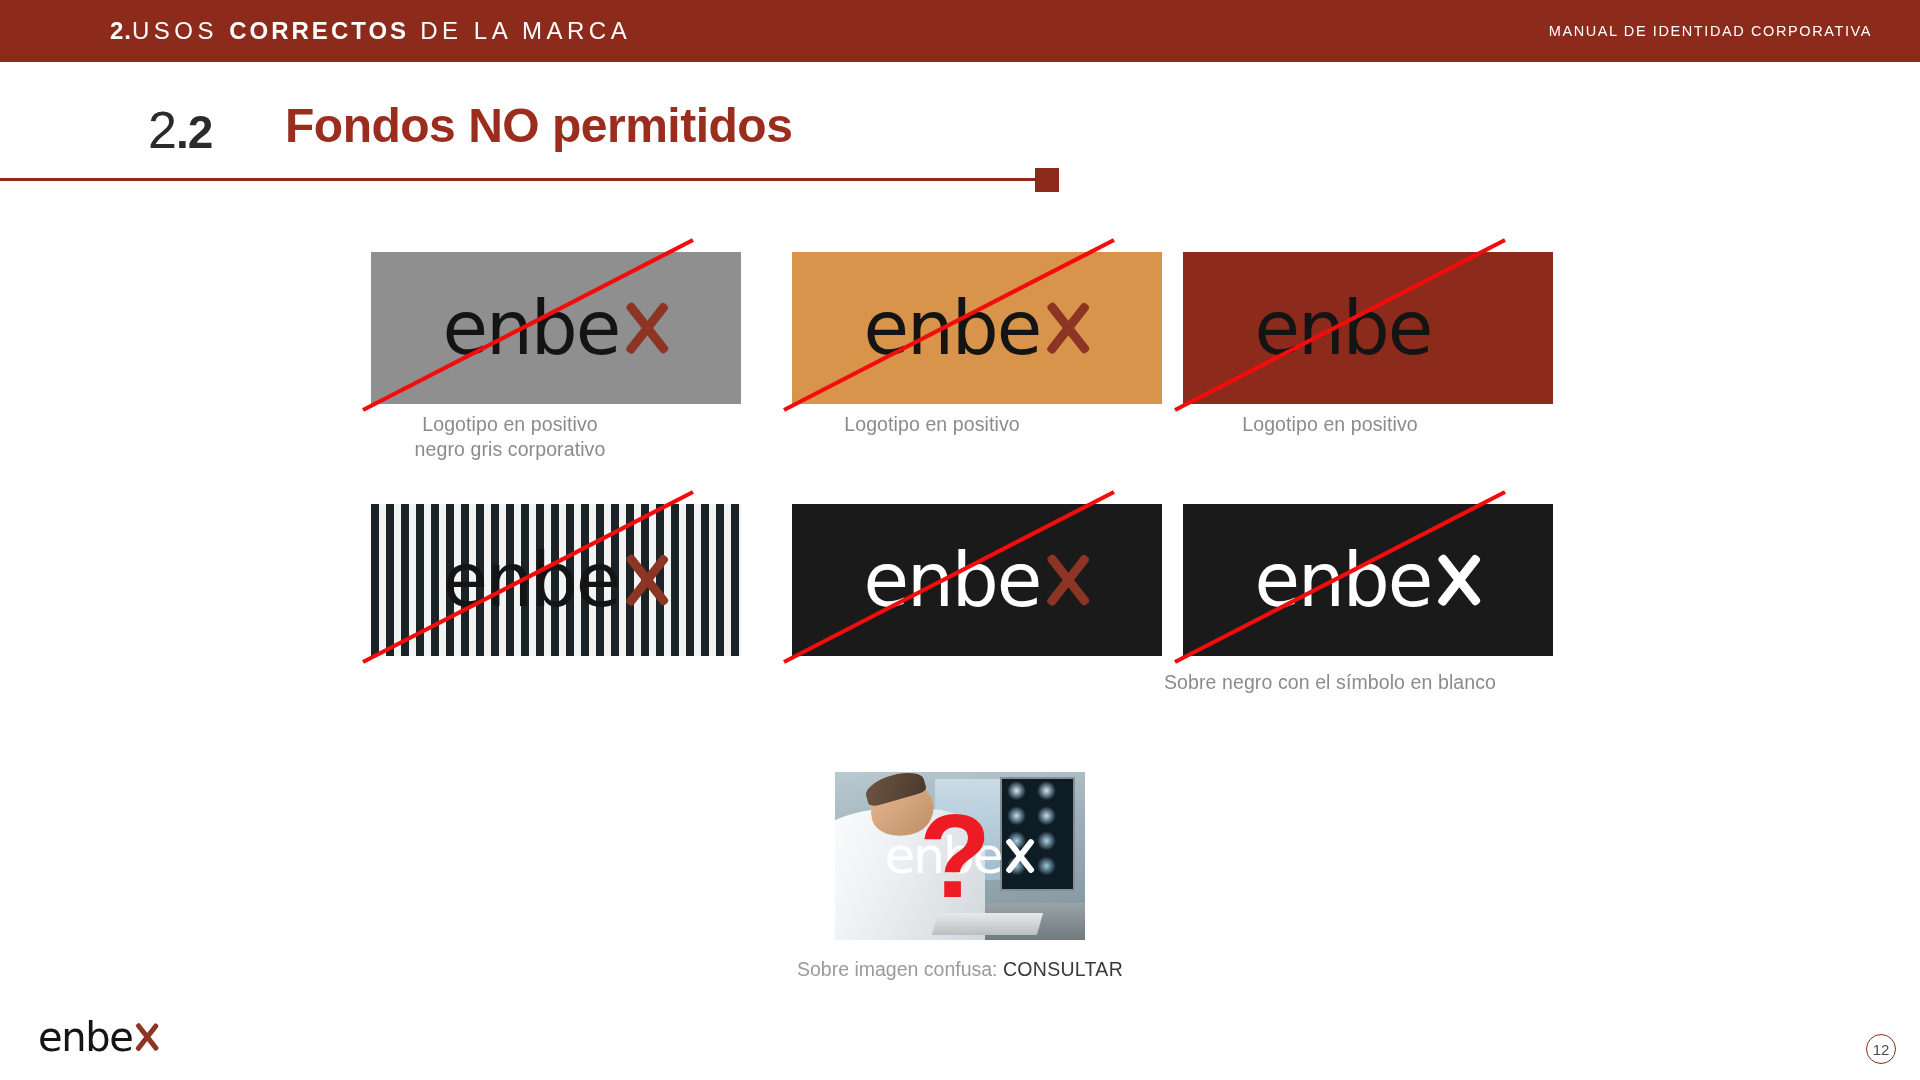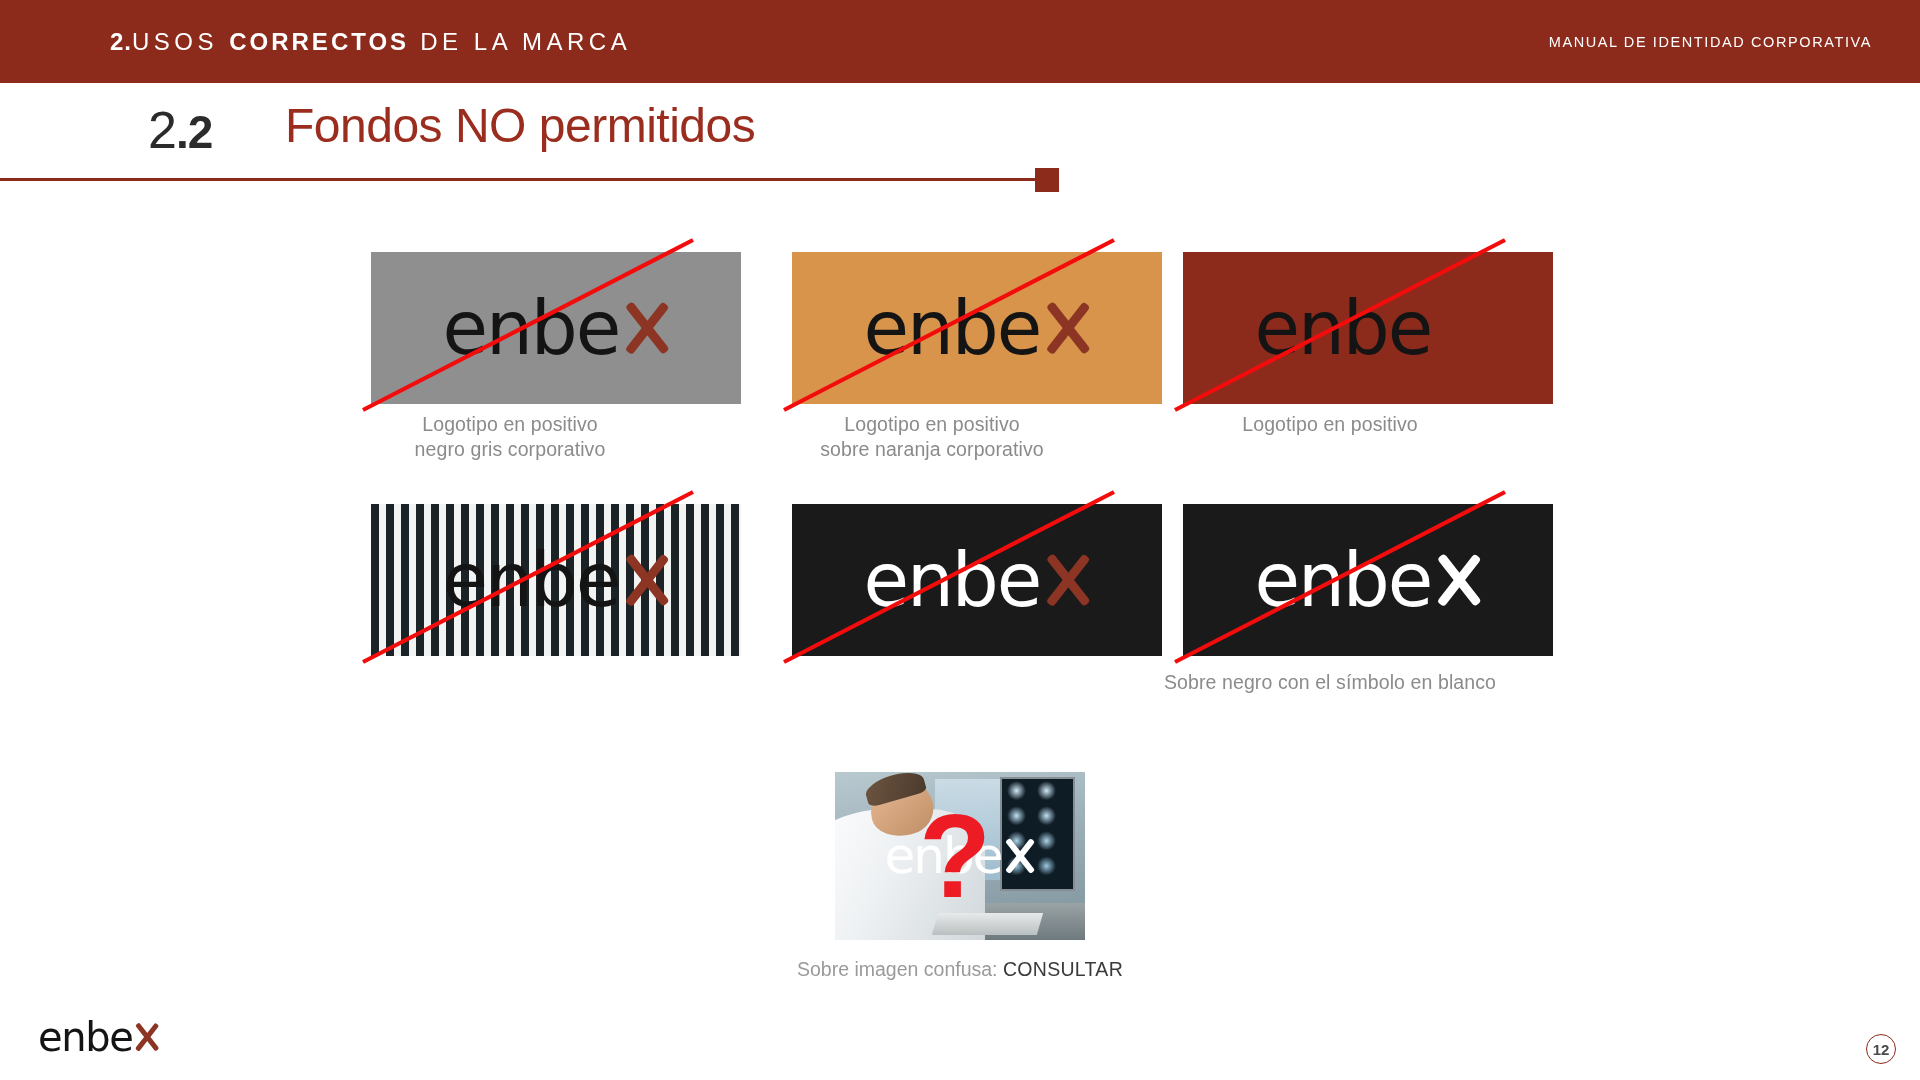--- a/index.html
+++ b/index.html
@@ -6,21 +6,21 @@
   * { margin:0; padding:0; box-sizing:border-box; }
   html,body{ width:1920px; height:1080px; overflow:hidden; }
   body{
     font-family:"Liberation Sans", sans-serif;
     background:#ffffff;
     position:relative;
   }
 
   
   .header{
-    position:absolute; left:0; top:0; width:1920px; height:83px;
+    position:absolute; left:0; top:0; width:1920px; height:62px;
     background:#8C2B1C;
     display:flex; align-items:center;
   }
   .header-title{
     position:absolute; left:110px; top:50%; transform:translateY(-50%);
     color:#ffffff; font-size:24px; letter-spacing:4.5px; white-space:nowrap;
     font-weight:300;
   }
   .header-title .num{ font-weight:700; letter-spacing:1px; }
   .header-title .strong{ font-weight:700; letter-spacing:3px; }
@@ -35,21 +35,21 @@
     position:absolute; left:0; top:96px; width:1920px; height:80px;padding-left:31px;
   }
   .title-number{
     position:absolute; left:148px; top:4px;
     font-size:52px; color:#2b2b2b; font-weight:300; letter-spacing:-1px;
     font-family:"Liberation Sans", sans-serif;
   }
   .title-number .minor{ font-weight:700; font-size:46px; }
   .title-main{
     position:absolute; left:285px; top:2px;
-    font-size:48px; font-weight:400; color:#9B2D1F; letter-spacing:-0.5px;
+    font-size:48px; font-weight:700; color:#9B2D1F; letter-spacing:-0.5px;
     white-space:nowrap;
   }
   .rule{
     position:absolute; left:0; top:178px; width:1035px; height:3px;
     background:#8C2B1C;
   }
   .rule-square{
     position:absolute; left:1035px; top:168px; width:24px; height:24px;
     background:#8C2B1C;
   }
@@ -230,21 +230,21 @@
     position:absolute; left:38px; top:1014px;
     font-family:"DejaVu Sans", sans-serif;
     font-size:40px; letter-spacing:-1.4px;
     display:flex; align-items:center;
   }
   .footer-logo .logo-x{ width:0.60em; height:0.60em; }
   .page-badge{
     position:absolute; right:24px; top:1034px;
     width:30px; height:30px; border:1.6px solid #8C2B1C; border-radius:50%;
     display:flex; align-items:center; justify-content:center;
-    font-size:15px; color:#4a4a4a; font-weight:700;text-align:center;
+    font-size:15px; color:#4a4a4a; font-weight:400;text-align:center;
   }
 </style>
 </head>
 <body>
 
 <div class="header">
   <div class="header-title">
     <span class="num">2.</span><span>USOS </span><span class="strong">CORRECTOS</span><span> DE LA MARCA</span>
   </div>
   <div class="header-right">MANUAL DE IDENTIDAD CORPORATIVA</div>
@@ -290,21 +290,20 @@
             <span class="word logo-k">enbe</span>
               <span class="logo-x x-brand"></span>
           </div>
         </div>
         <svg class="strike" viewBox="0 0 420 190">
           <line x1="6" y1="176" x2="336" y2="6"></line>
         </svg>
       </div>
       <div class="caption">
         <div>Logotipo en positivo</div>
-        <div>sobre naranja corporativo</div>
       </div>
     </div>
 
     <div class="cell cell-c">
       <div class="swatch swatch-c">
         <div class="swatch-bg bg-red"></div>
         <div class="logo-wrap">
           <div class="logo">
             <span class="word logo-k">enbe</span>
               <span class="logo-x x-hidden"></span>

